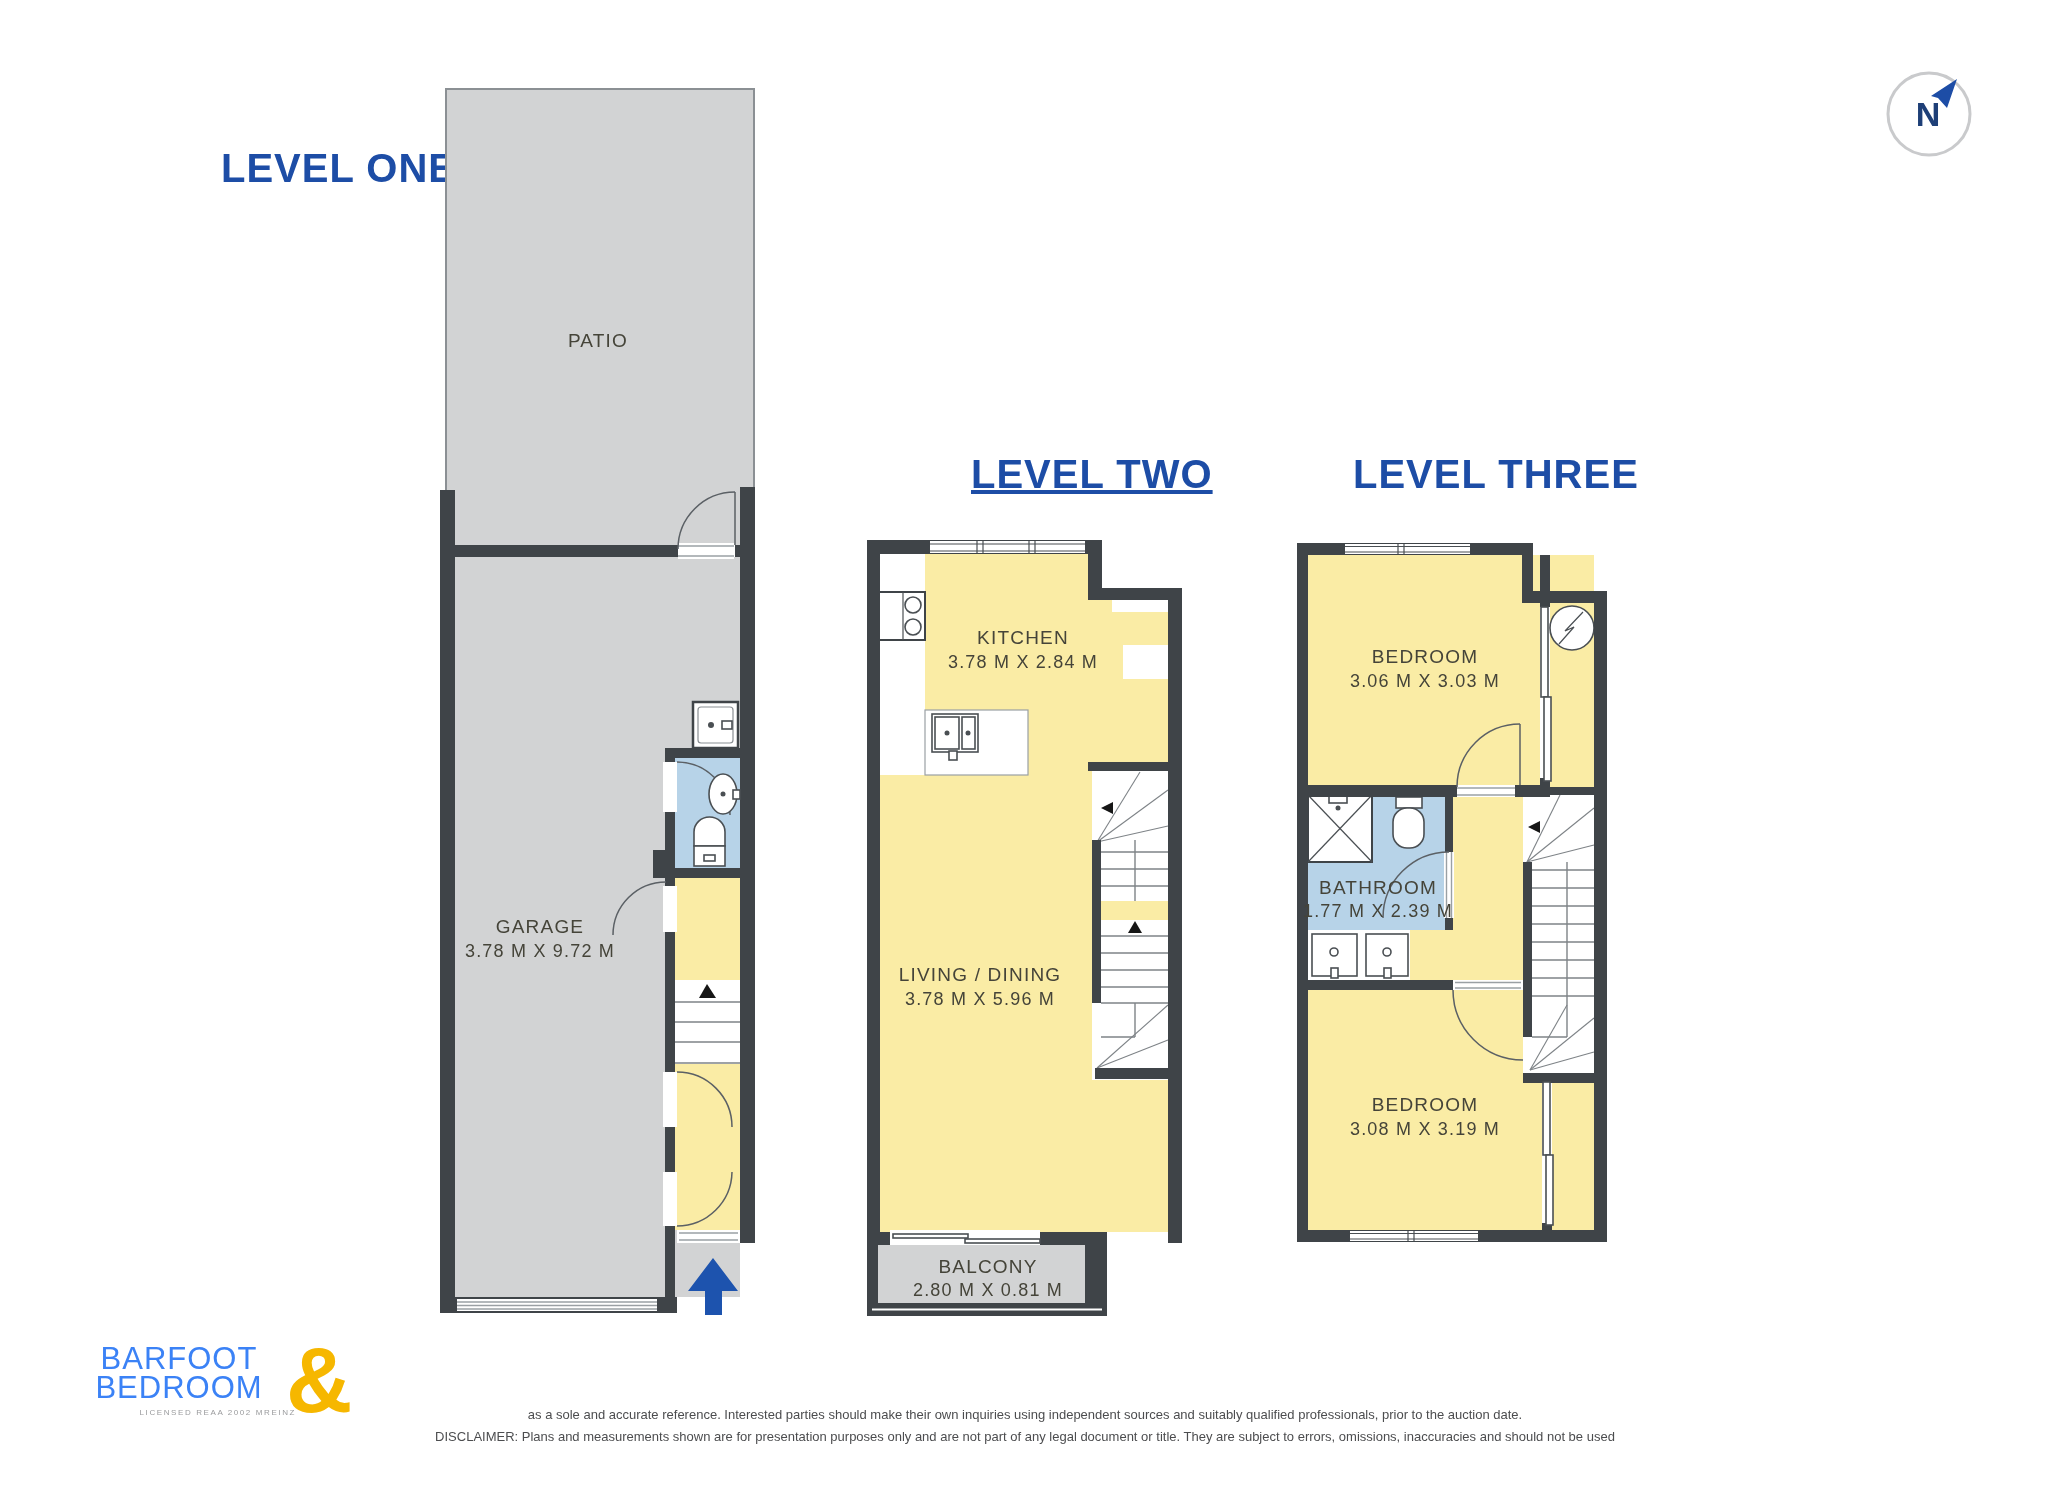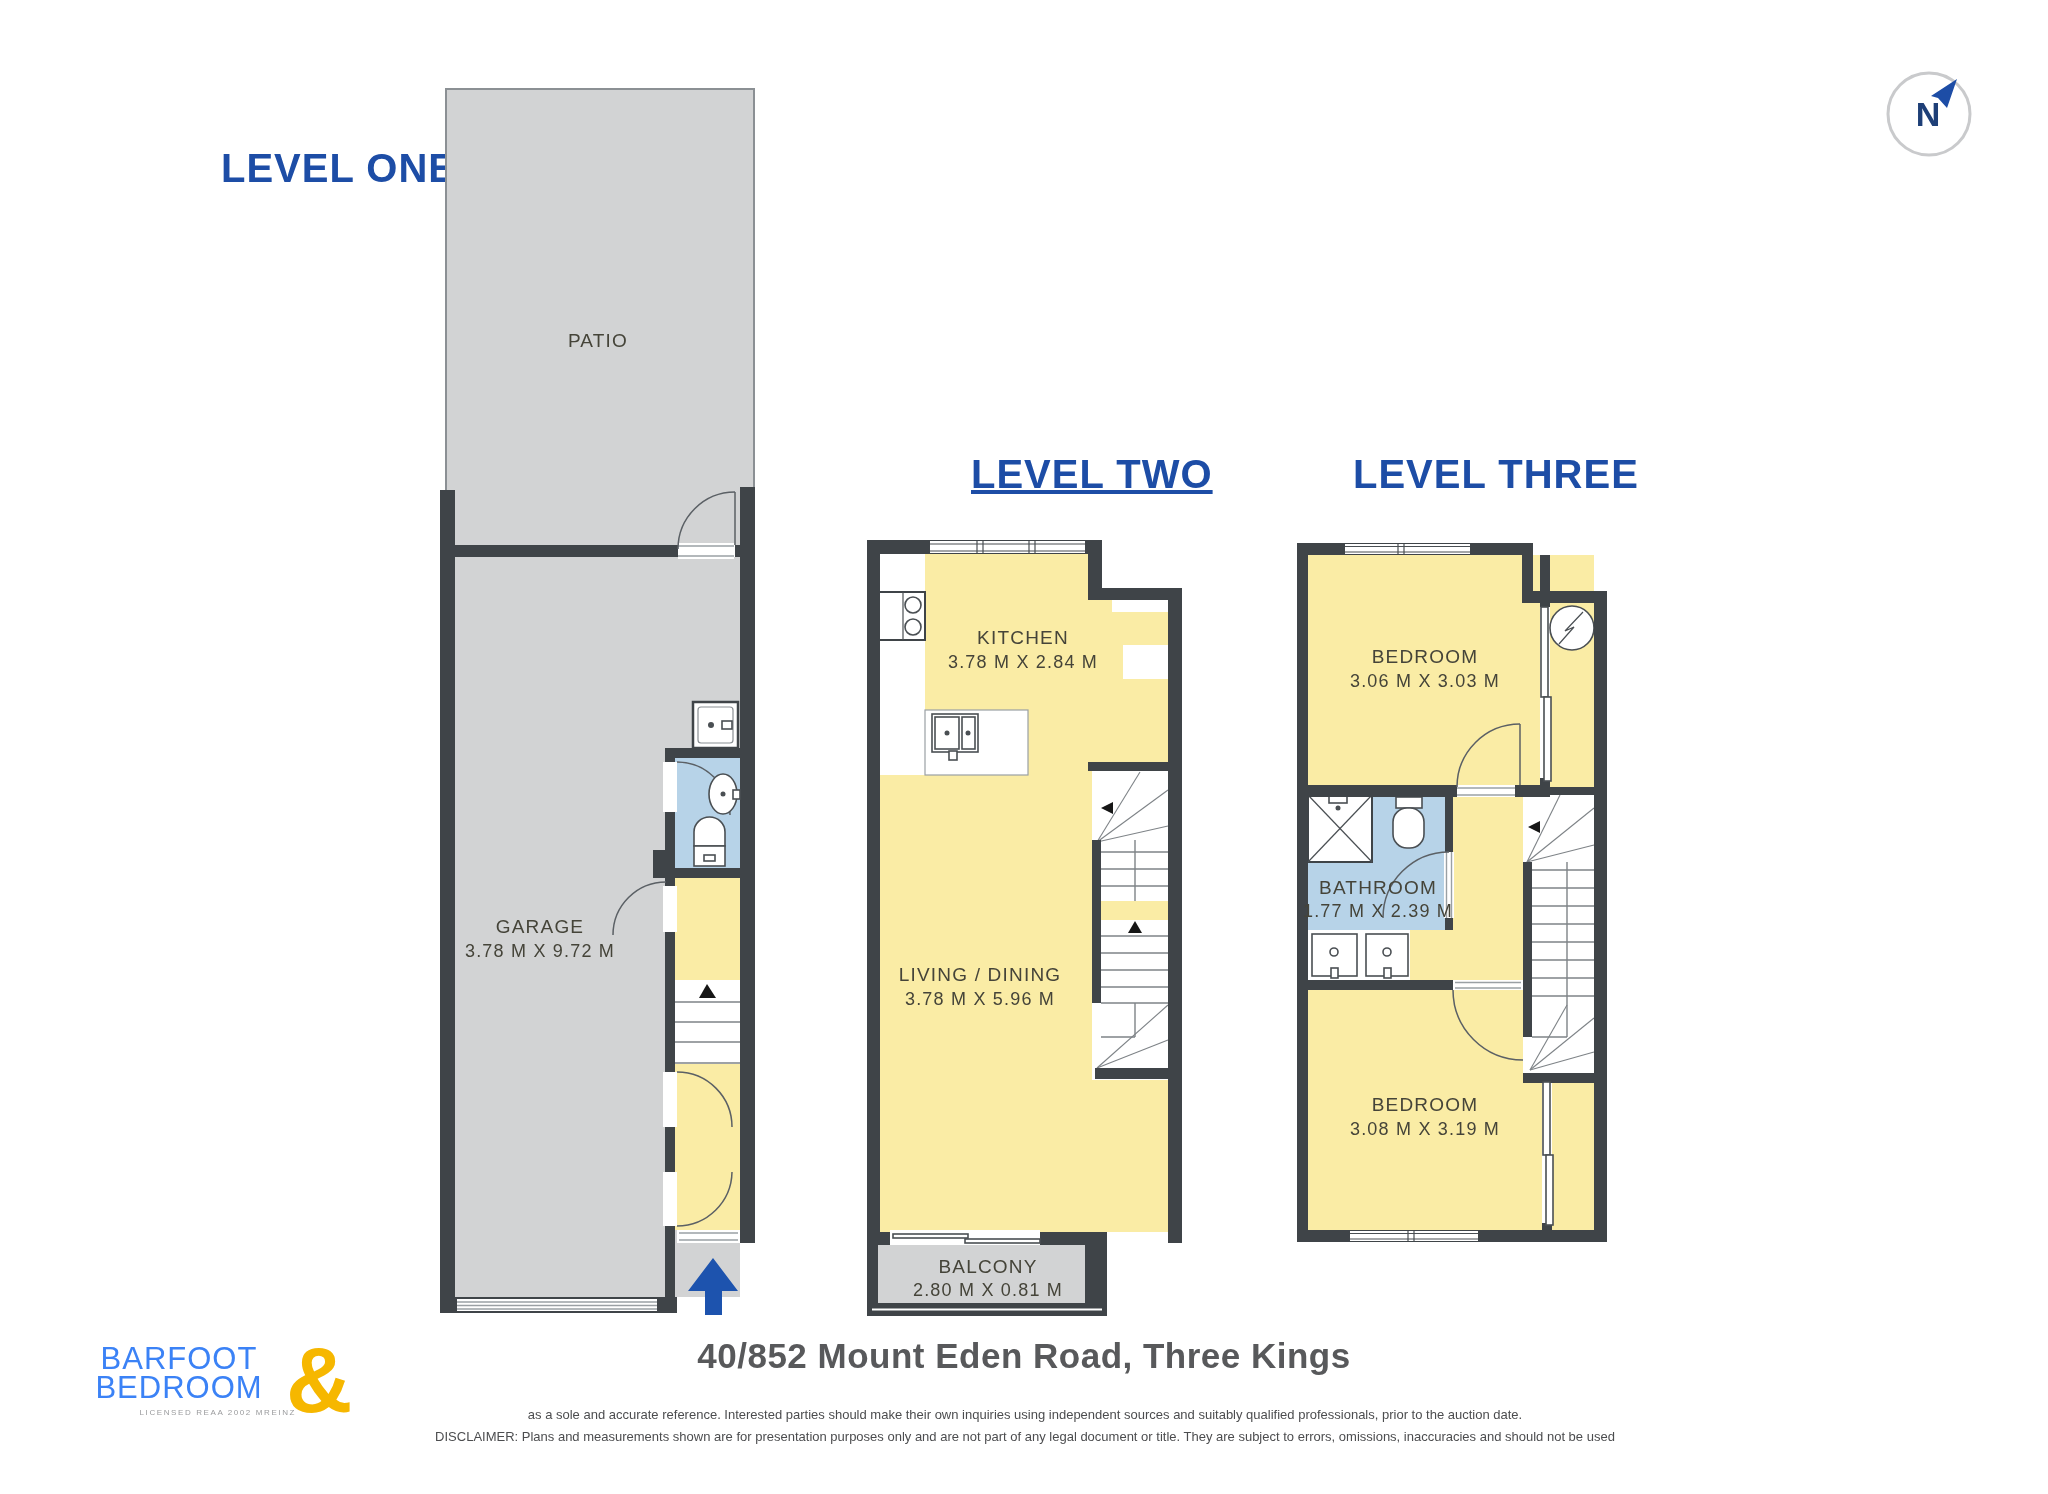--- a/index.html
+++ b/index.html
@@ -364,19 +364,18 @@
 
   <div id="logo">
     <div class="logo-words">
       <div>BARFOOT</div>
       <div>BEDROOM</div>
     </div>
     <div class="logo-amp">&amp;</div>
     <div class="logo-tag">LICENSED REAA 2002 MREINZ</div>
   </div>
 
-  <div id="address">40/852 Mount Eden Road, Three Kings</div>
   <div id="disclaimer">
     <div>as a sole and accurate reference. Interested parties should make their own inquiries using independent sources and suitably qualified professionals, prior to the auction date.</div>
     <div>DISCLAIMER: Plans and measurements shown are for presentation purposes only and are not part of any legal document or title. They are subject to errors, omissions, inaccuracies and should not be used</div>
   </div>
 
 </div>
 
 </body></html>

